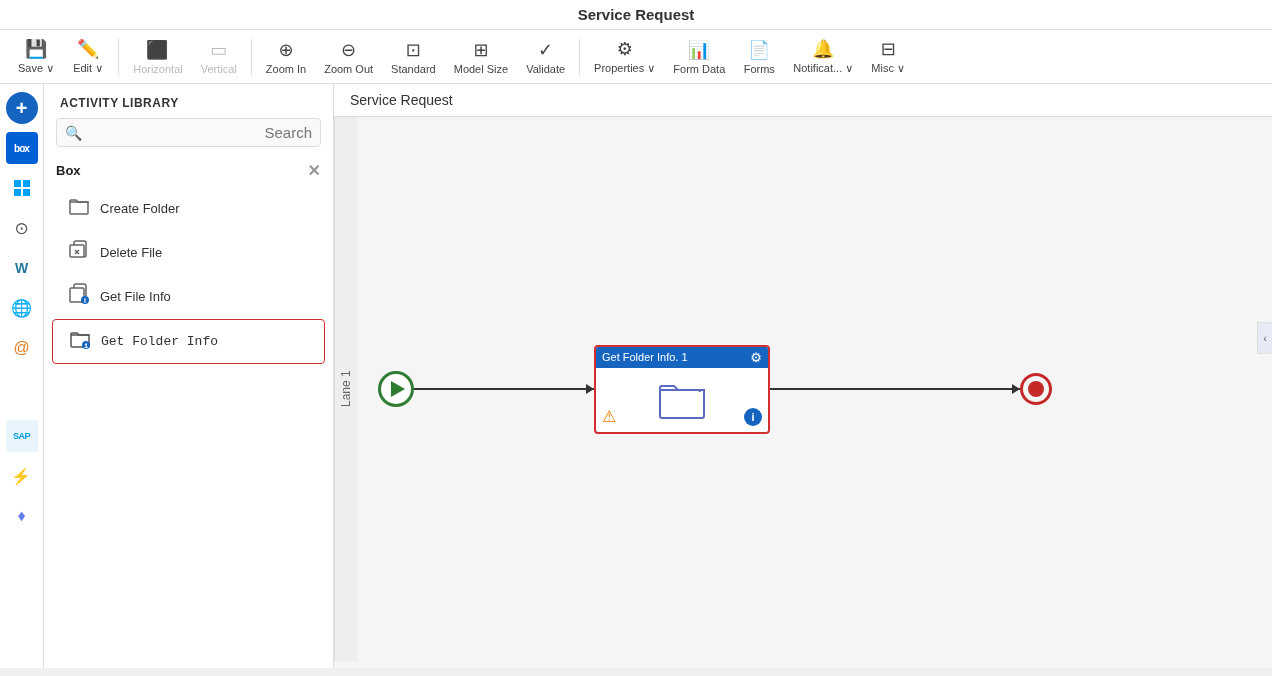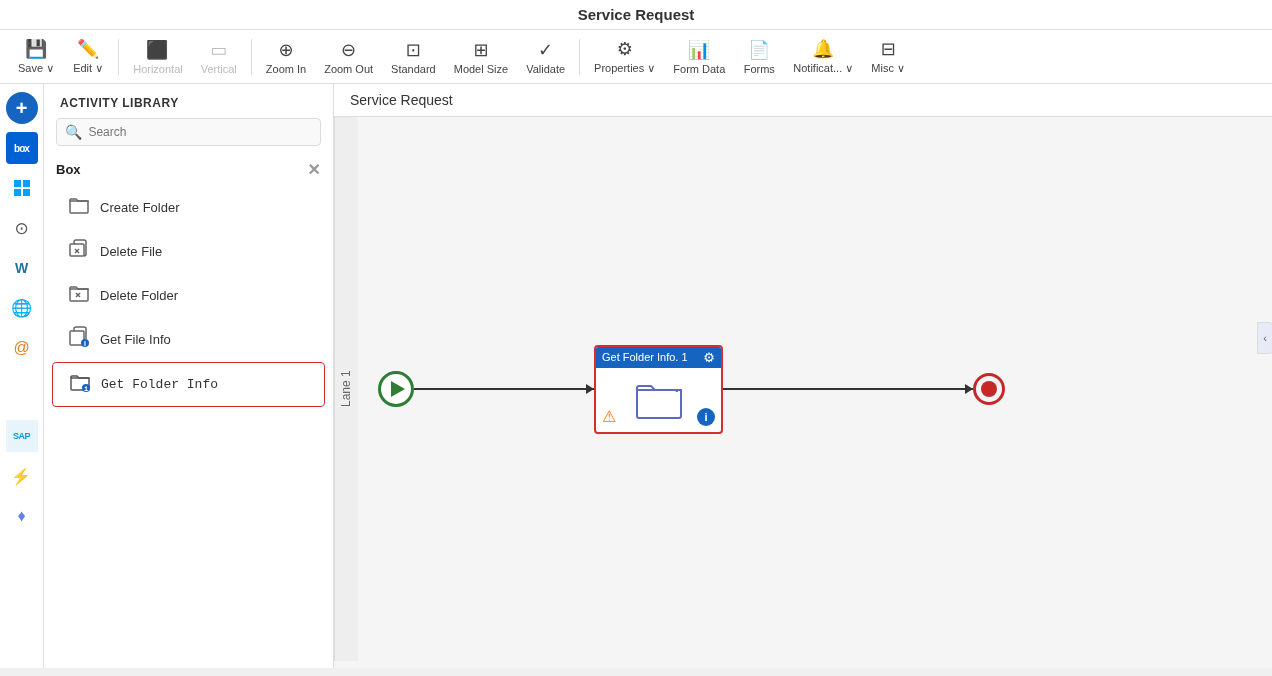--- a/index.html
+++ b/index.html
@@ -95,23 +95,24 @@
       border-radius: 4px;
       display: flex;
       align-items: center;
       padding: 5px 8px;
       background: #f9f9f9;
     }
     .search-box input {
       border: none;
       background: transparent;
       outline: none;
-      font-size: 12px;
+      font-size: 15px;
       color: #737373;
       width: 100%;
+      text-align: right;
     }
     .search-icon-sm { color: #999; margin-right: 6px; font-size: 14px; }
 
     
     .box-section-header {
       display: flex;
       align-items: center;
       justify-content: space-between;
       padding: 6px 12px;
       font-weight: 700;
@@ -240,21 +241,21 @@
       border-top: 5px solid transparent;
       border-bottom: 5px solid transparent;
       border-left: 8px solid #333;
     }
 
     
     .activity-node {
       border: 2px solid #d32f2f;
       border-radius: 4px;
       background: #fff;
-      width: 129px;
+      width: 176px;
       flex-shrink: 0;
     }
     .activity-node-header {
       background: #1565c0;
       color: #fff;
       font-size: 11px;
       padding: 3px 6px;
       display: flex;
       justify-content: space-between;
       align-items: center;
@@ -434,31 +435,20 @@
           <svg width="22" height="22" viewBox="0 0 22 22">
             <rect x="2" y="6" width="14" height="12" rx="1" fill="none" stroke="#666" stroke-width="1.5"></rect>
             <path d="M6 6V4a2 2 0 012-2h8a2 2 0 012 2v12a2 2 0 01-2 2" fill="none" stroke="#666" stroke-width="1.5"></path>
             <line x1="7" y1="11" x2="11" y2="15" stroke="#666" stroke-width="1.5"></line>
             <line x1="11" y1="11" x2="7" y2="15" stroke="#666" stroke-width="1.5"></line>
           </svg>
         </span>
         <span class="item-label">Delete File</span>
       </div>
 
-      <div class="library-item">
-        <span class="item-icon">
-          <svg width="22" height="22" viewBox="0 0 22 22">
-            <path d="M2 7h18v11a1 1 0 01-1 1H3a1 1 0 01-1-1V7z" fill="none" stroke="#666" stroke-width="1.5"></path>
-            <path d="M2 7V6a1 1 0 011-1h5l2 2h9a1 1 0 011 1" fill="none" stroke="#666" stroke-width="1.5"></path>
-            <line x1="8" y1="11" x2="12" y2="15" stroke="#666" stroke-width="1.5"></line>
-            <line x1="12" y1="11" x2="8" y2="15" stroke="#666" stroke-width="1.5"></line>
-          </svg>
-        </span>
-        <span class="item-label">Delete Folder</span>
-      </div>
 
       <div class="library-item">
         <span class="item-icon">
           <svg width="22" height="22" viewBox="0 0 22 22">
             <rect x="2" y="5" width="14" height="14" rx="1" fill="none" stroke="#666" stroke-width="1.5"></rect>
             <circle cx="17" cy="17" r="4" fill="#1565c0"></circle>
             <text x="17" y="20" text-anchor="middle" font-size="7" fill="white" font-weight="bold">i</text>
             <path d="M6 5V3a2 2 0 012-2h8a2 2 0 012 2v10" fill="none" stroke="#666" stroke-width="1.5"></path>
           </svg>
         </span>

